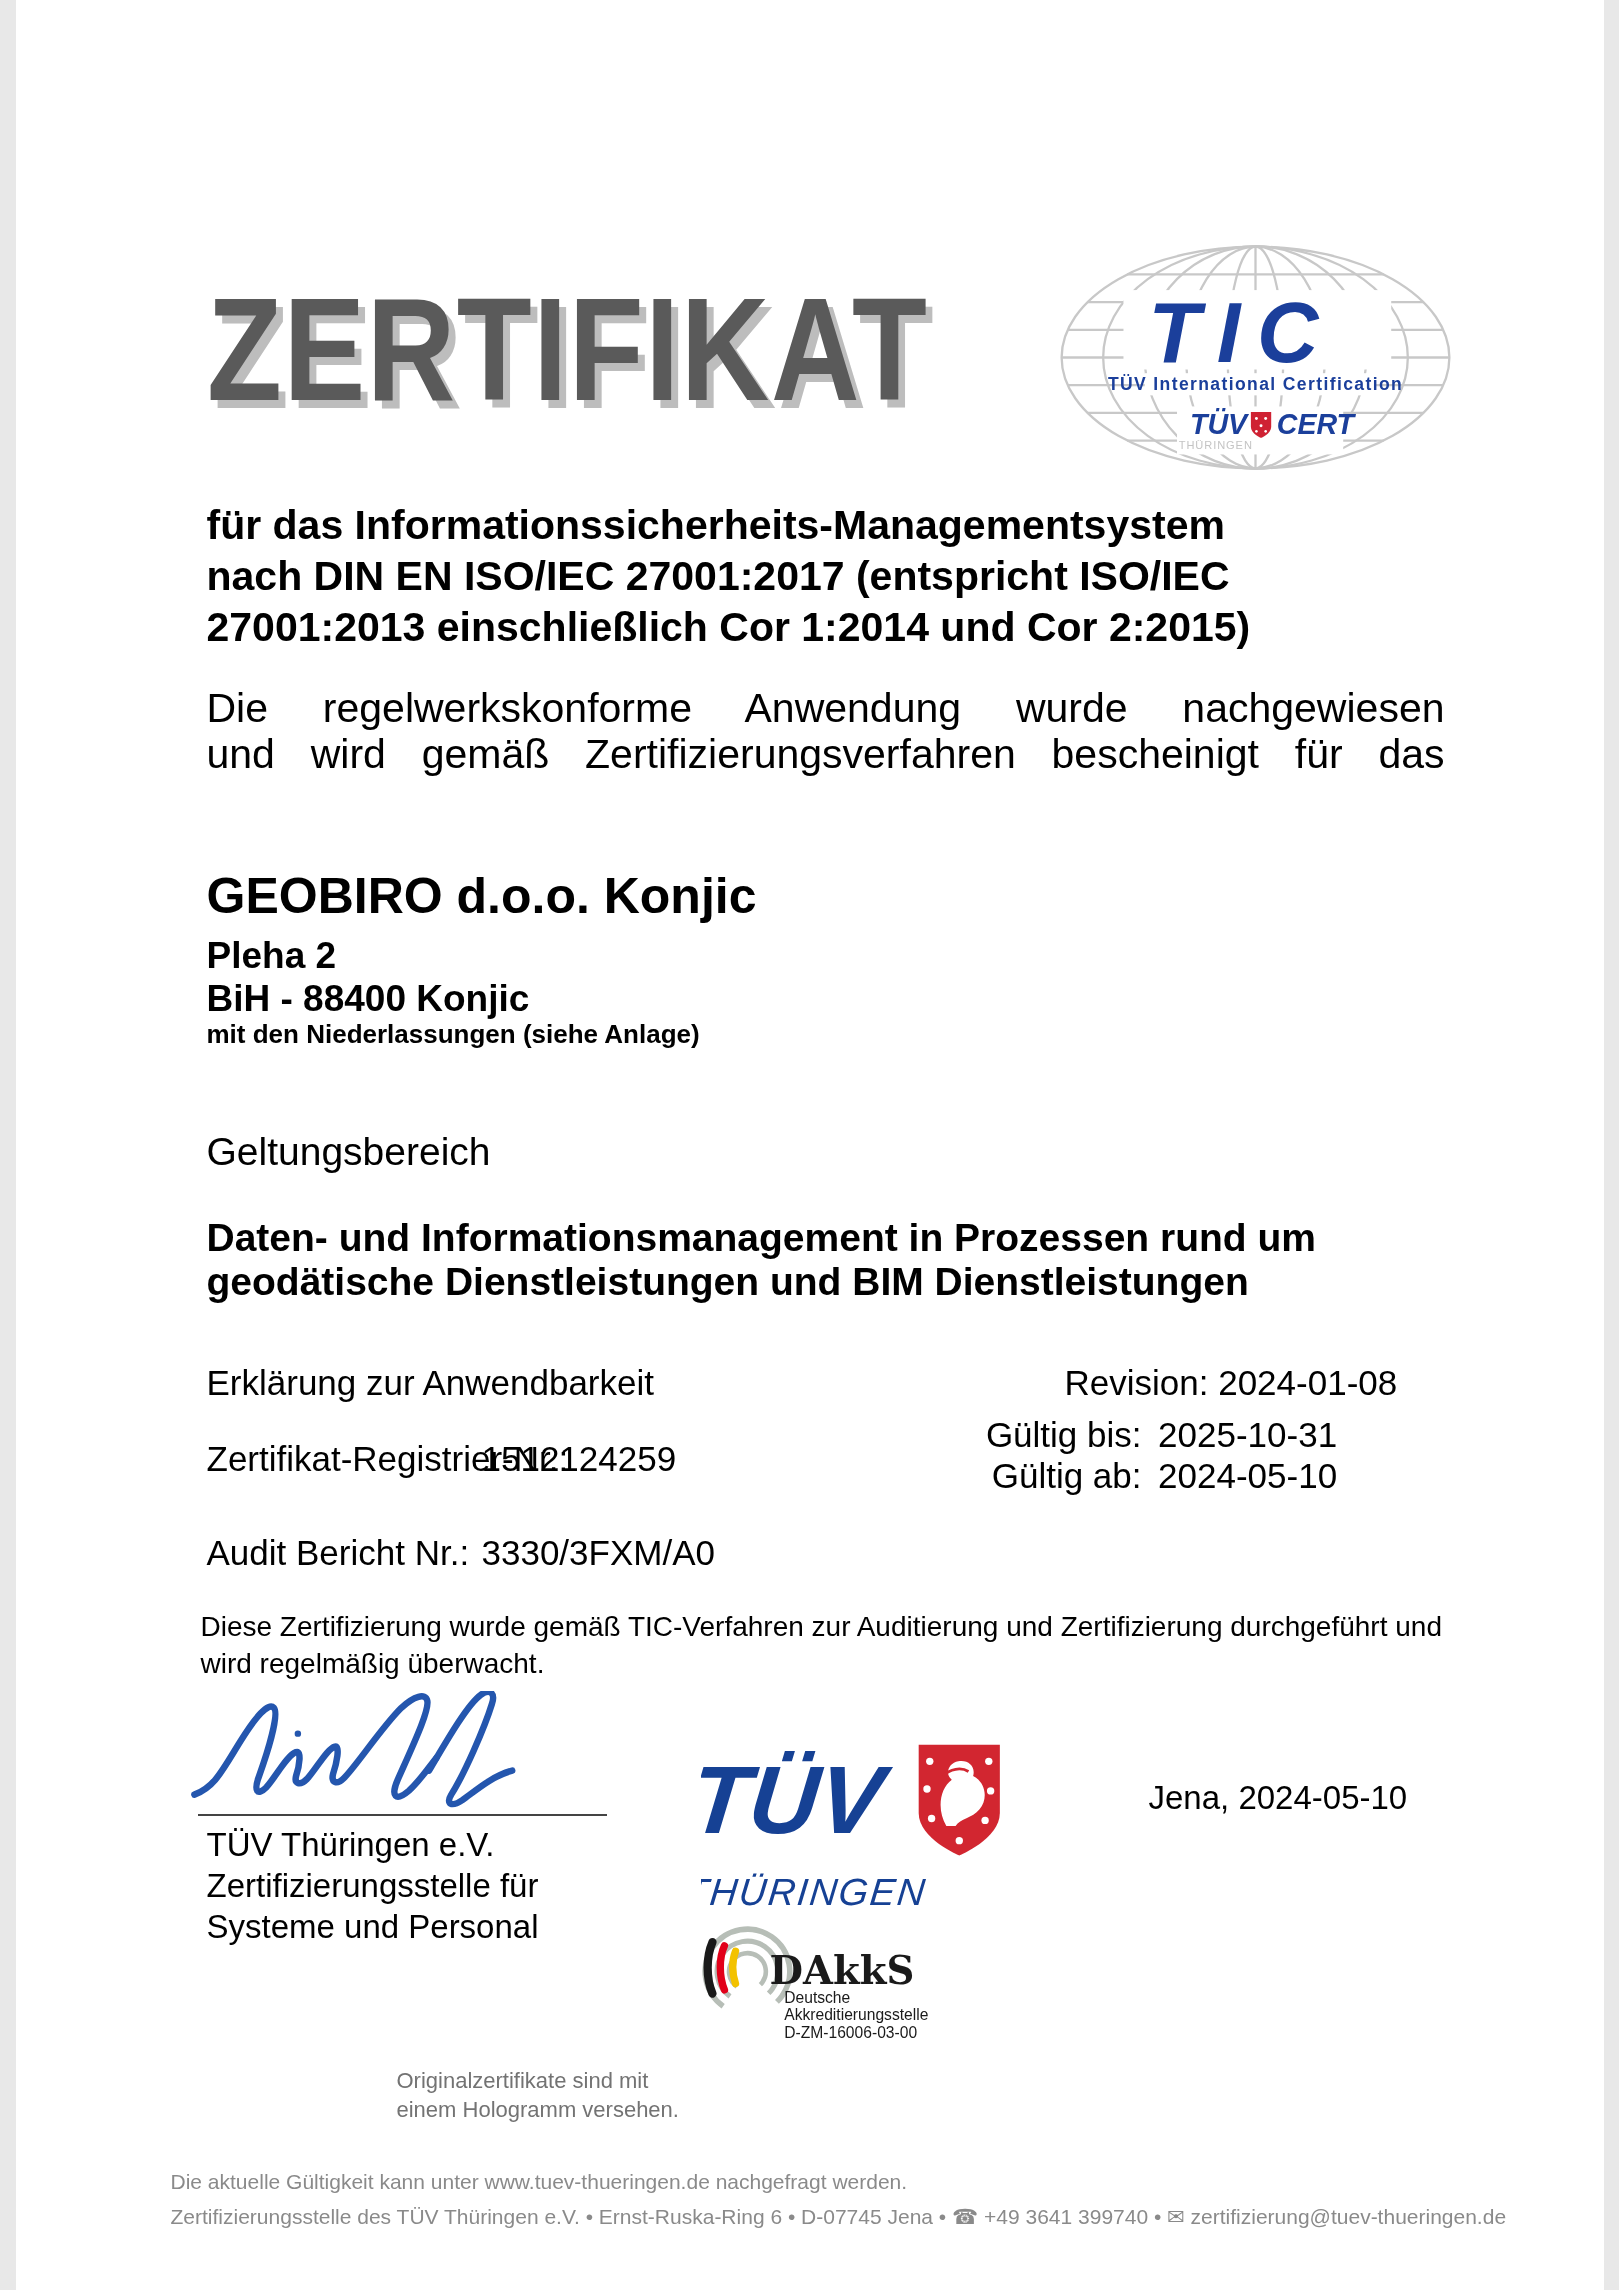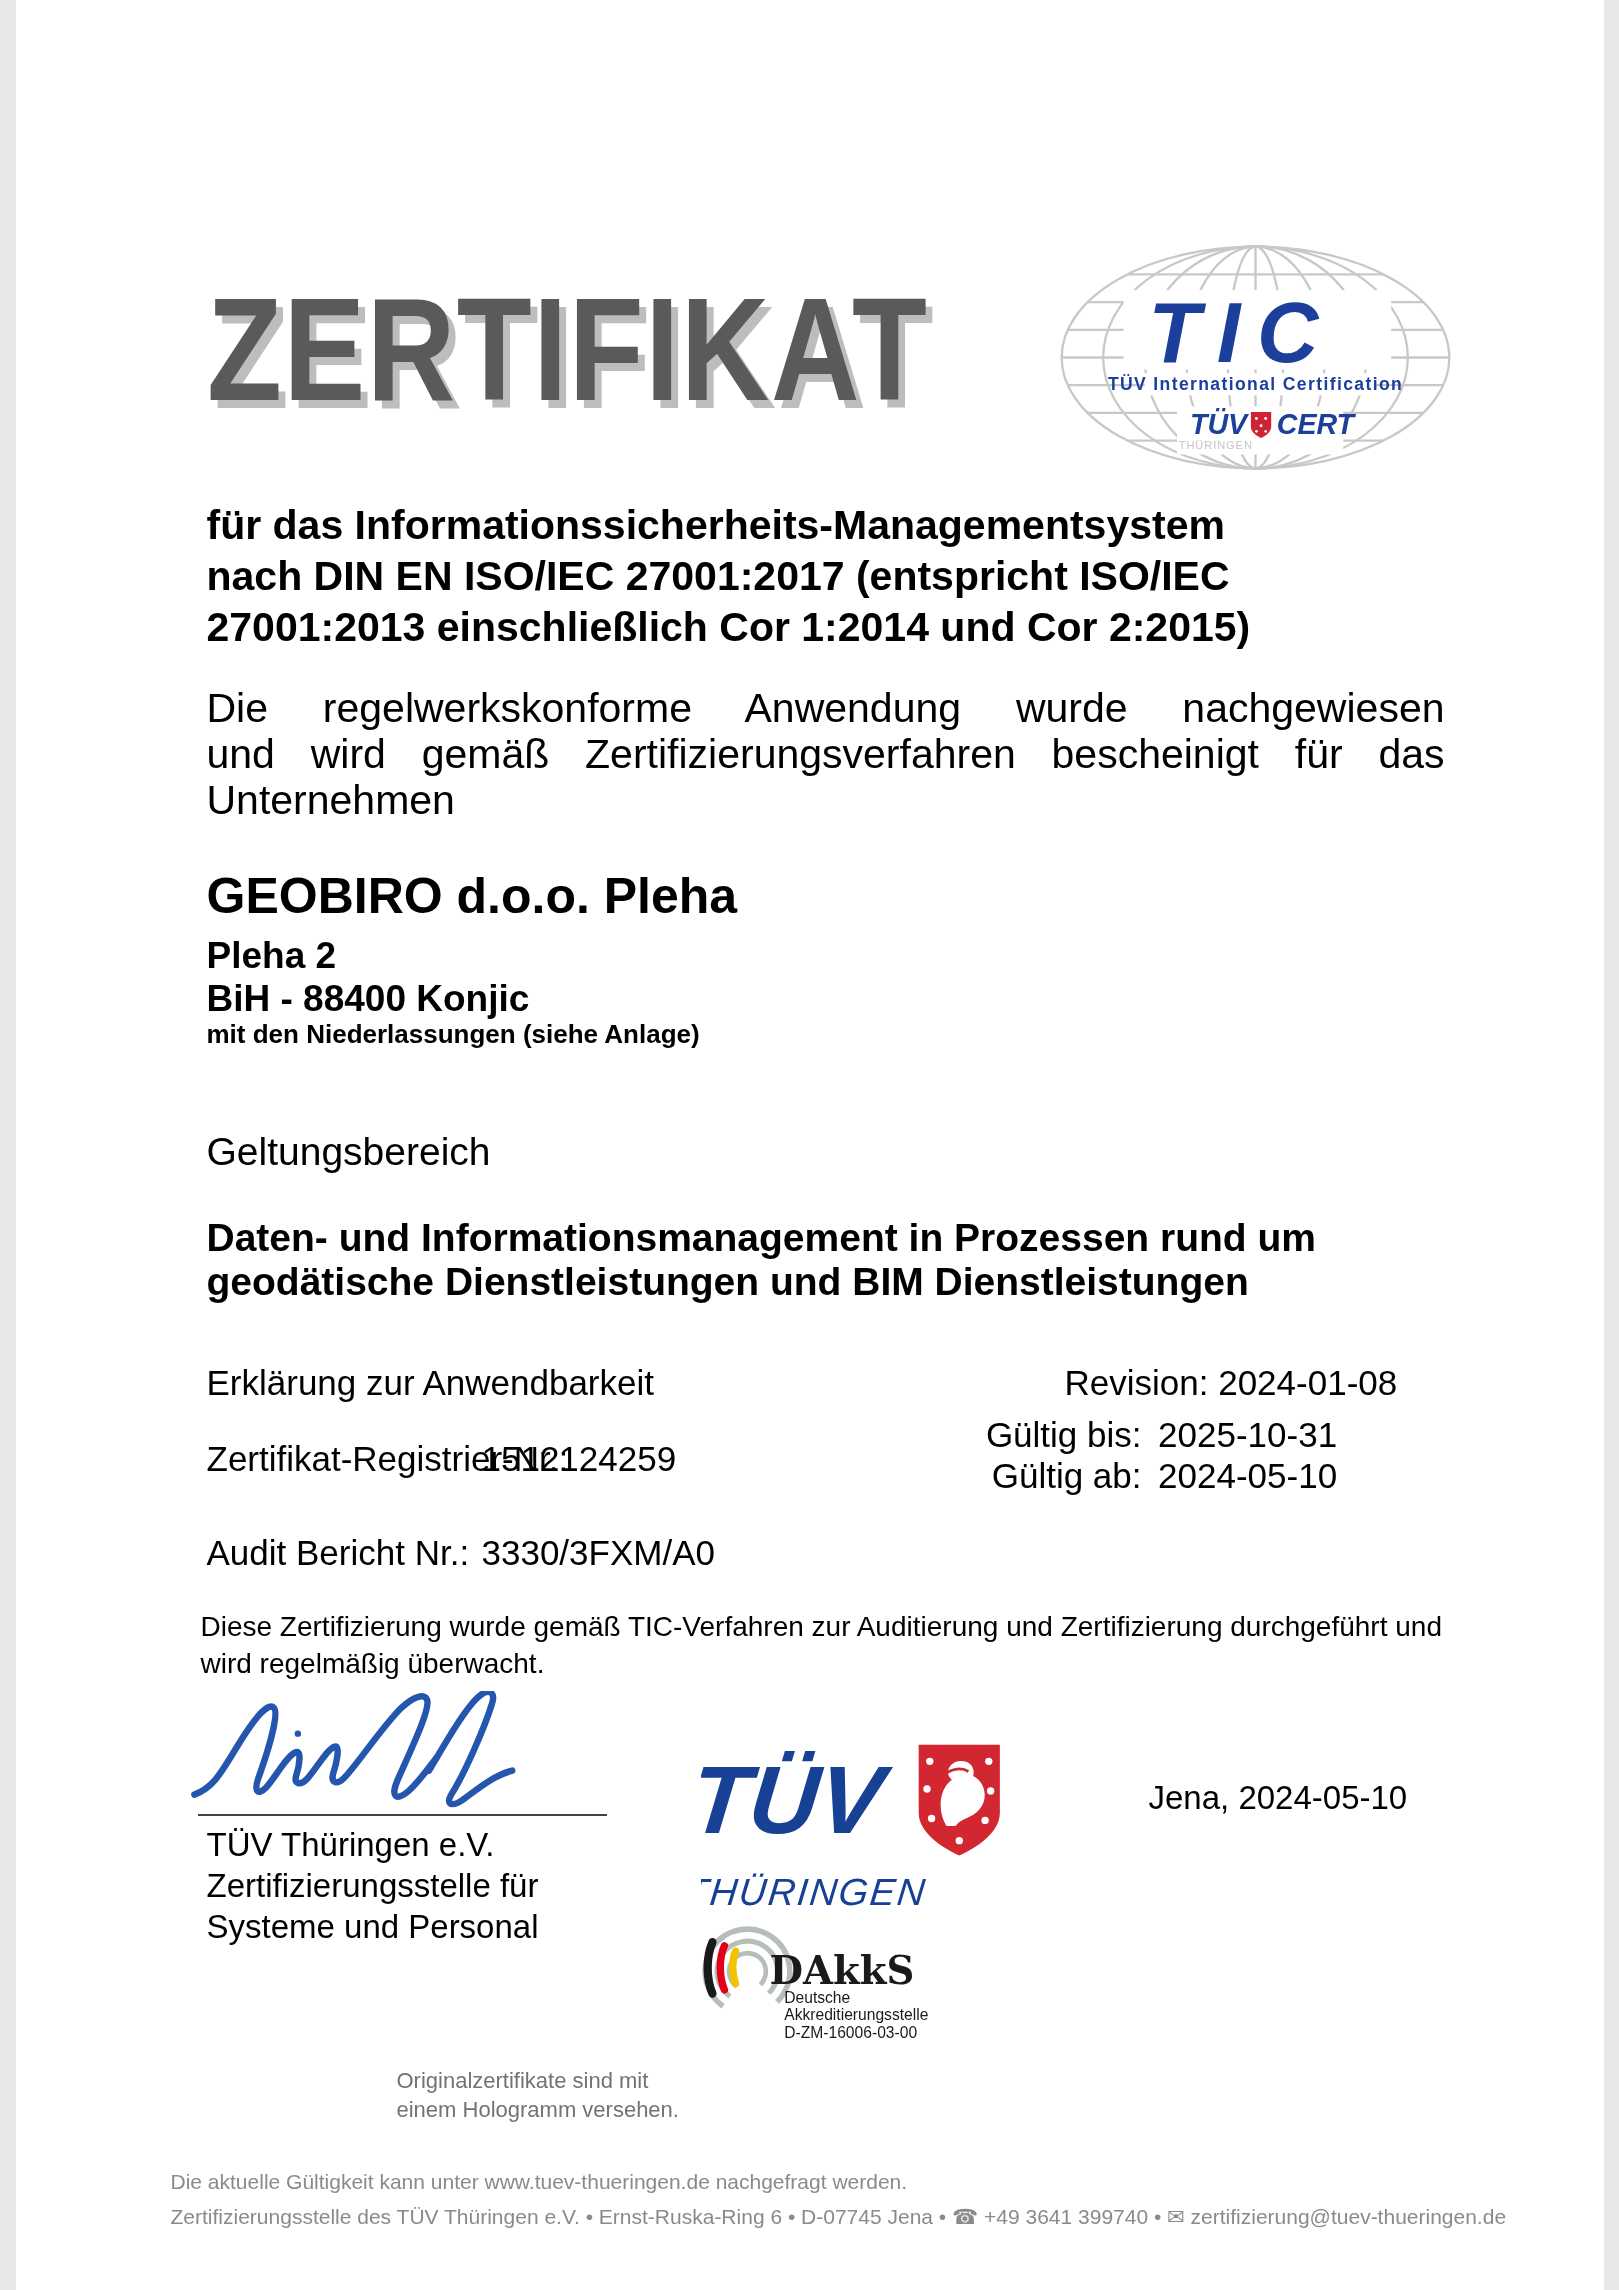--- a/index.html
+++ b/index.html
@@ -114,24 +114,23 @@
 
   <div class="abs heading">
     <div>für das Informationssicherheits-Managementsystem</div>
     <div>nach DIN EN ISO/IEC 27001:2017 (entspricht ISO/IEC</div>
     <div>27001:2013 einschließlich Cor 1:2014 und Cor 2:2015)</div>
   </div>
 
   <div class="abs bodypara">
     <div class="jline">Die regelwerkskonforme Anwendung wurde nachgewiesen</div>
     <div class="jline">und wird gemäß Zertifizierungsverfahren bescheinigt für das</div>
-    <div class="lline">Unternehmen</div>
-  </div>
-
-  <div class="abs company-name">GEOBIRO d.o.o. Pleha</div>
+  </div>
+
+  <div class="abs company-name">GEOBIRO d.o.o. Konjic</div>
   <div class="abs company-addr">
     <div>Pleha 2</div>
     <div>BiH - 88400 Konjic</div>
   </div>
   <div class="abs company-branches">mit den Niederlassungen (siehe Anlage)</div>
 
   <div class="abs scope-label">Geltungsbereich</div>
   <div class="abs scope-text">
     <div>Daten- und Informationsmanagement in Prozessen rund um</div>
     <div>geodätische Dienstleistungen und BIM Dienstleistungen</div>

